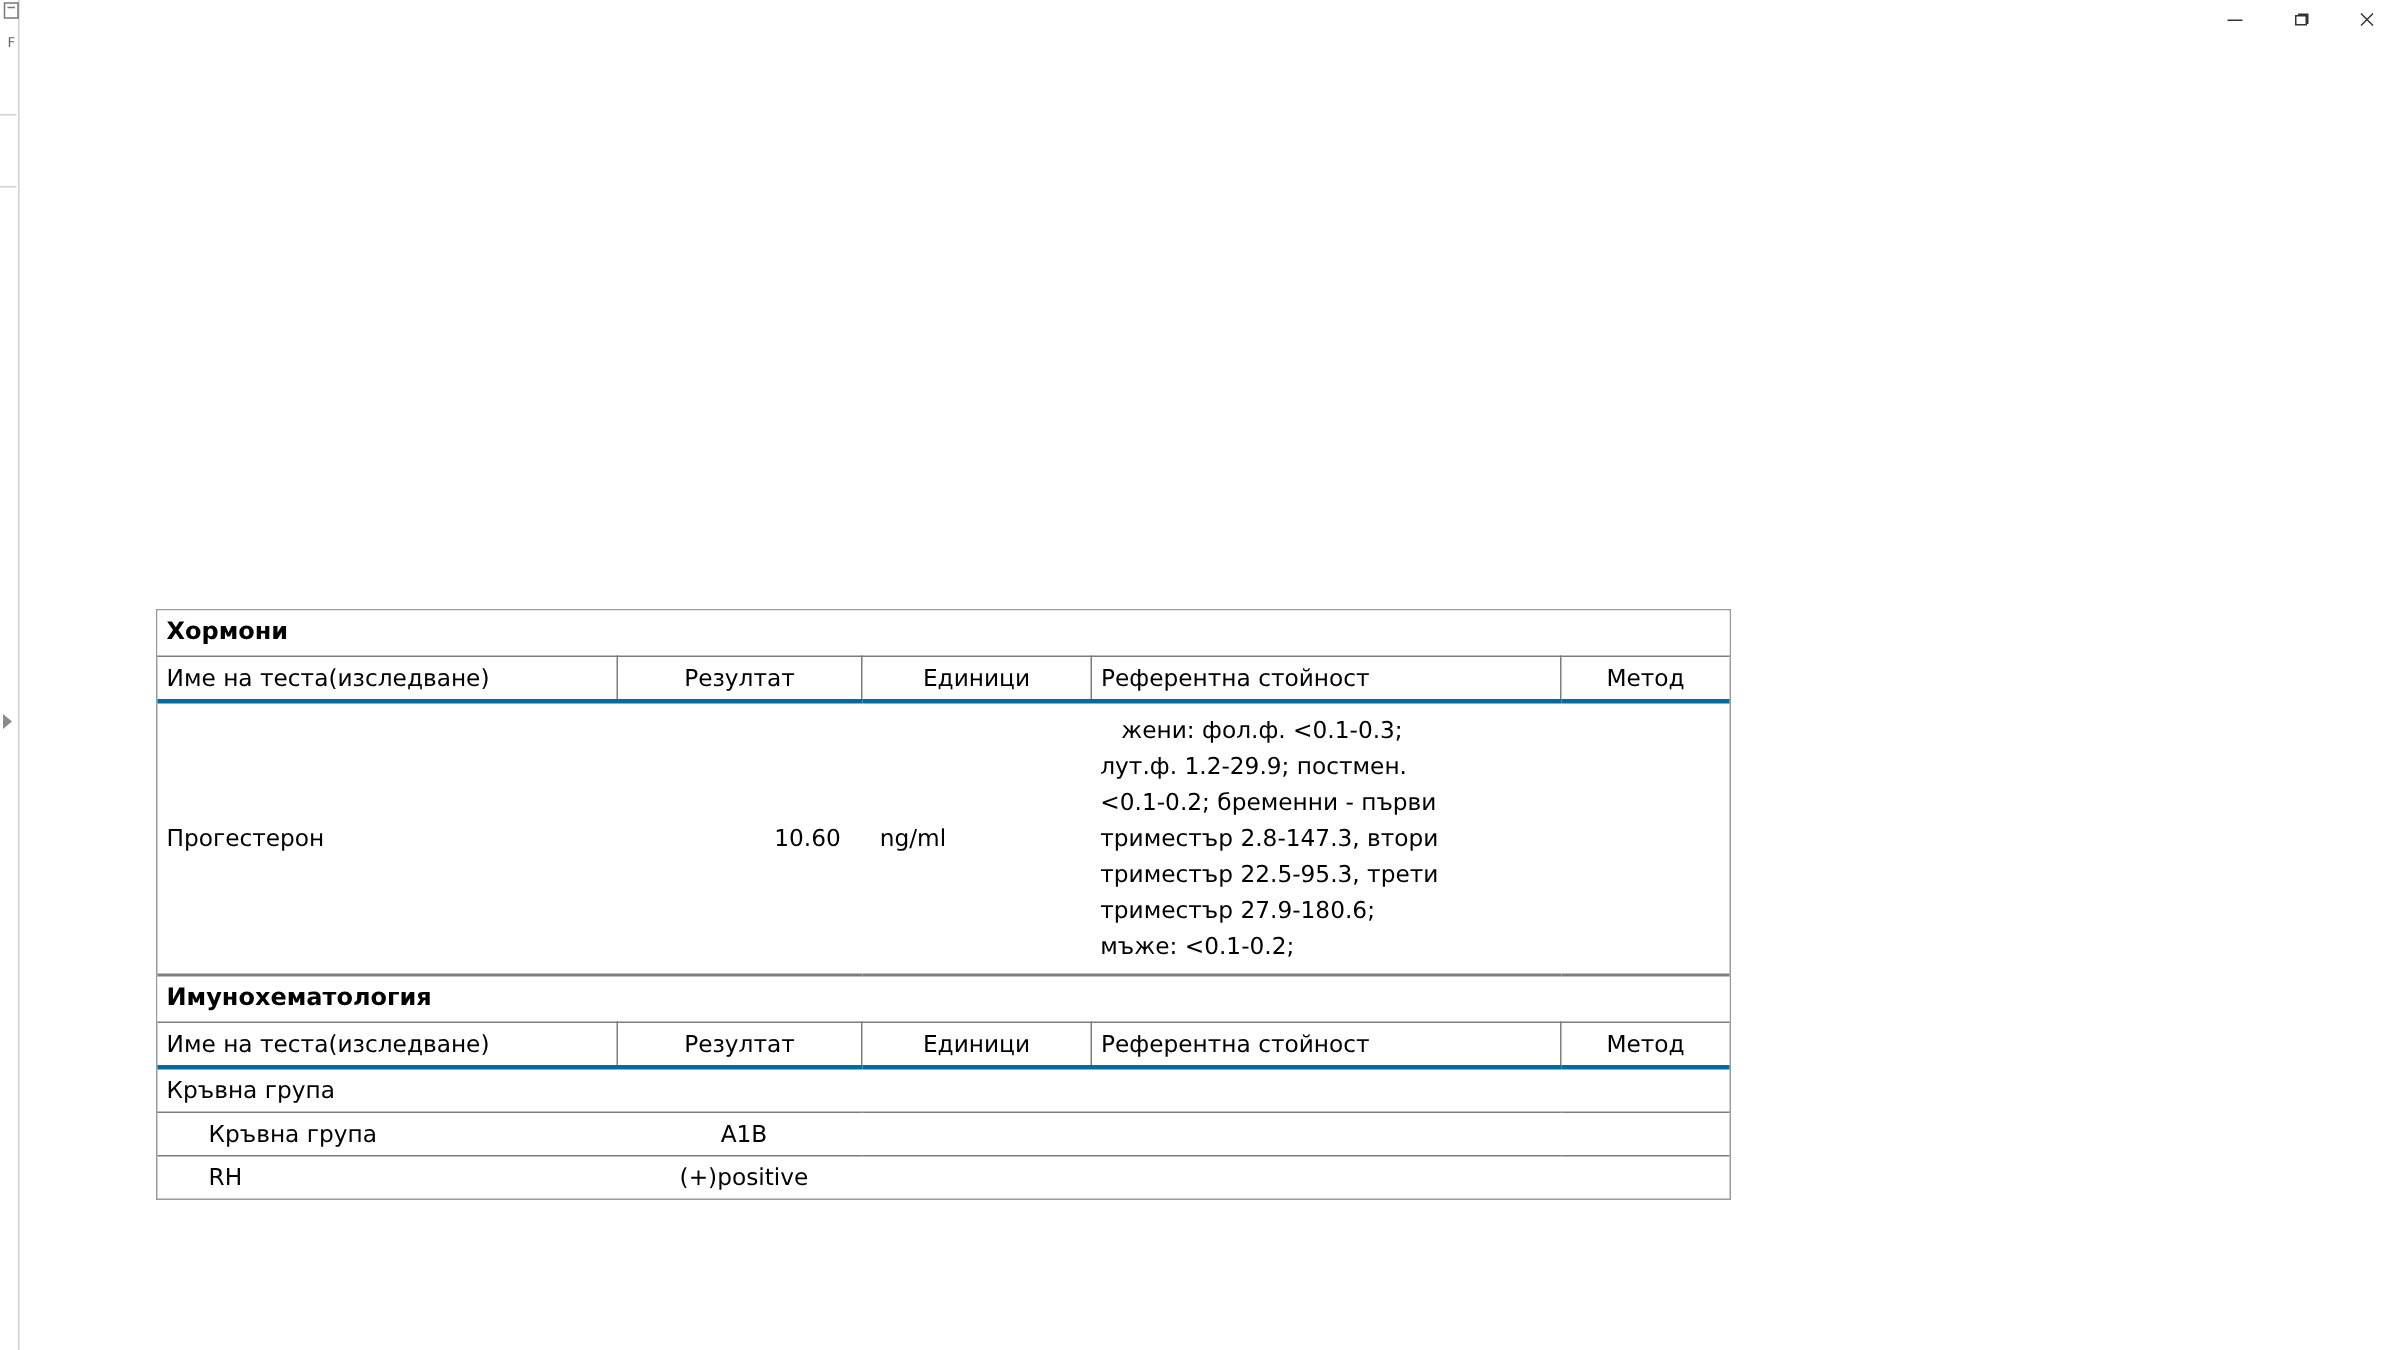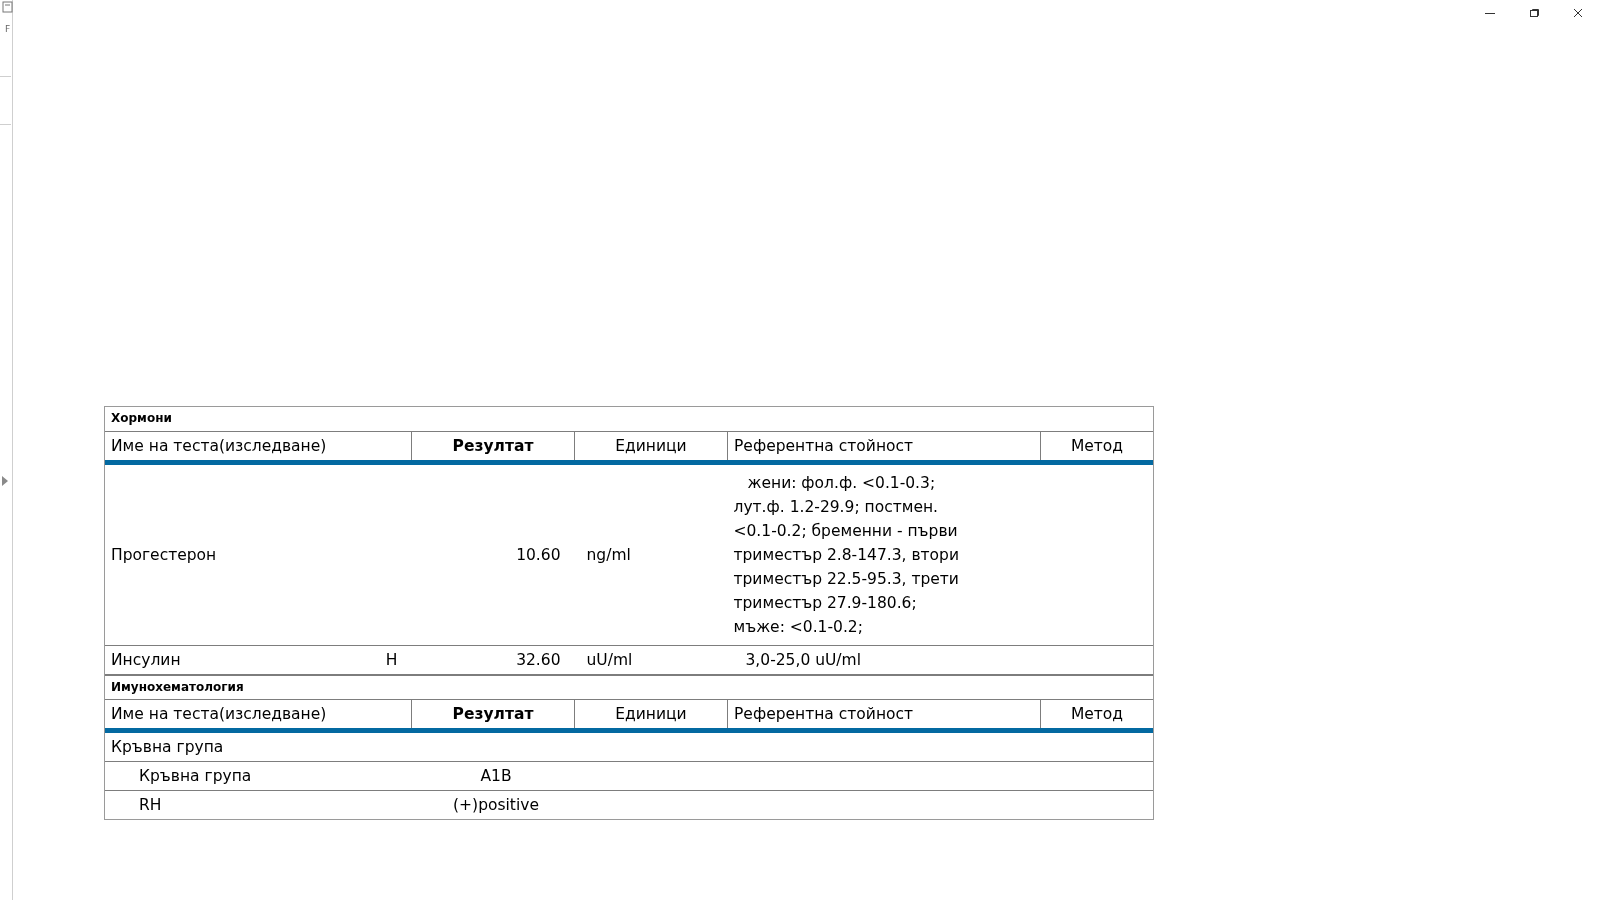--- a/index.html
+++ b/index.html
@@ -112,43 +112,42 @@
 
   table.report td {
     padding: 2px 6px;
     vertical-align: middle;
     line-height: 1.55;
   }
 
   
   tr.section-row td {
     font-weight: bold;
-    font-size: 12px;
+    font-size: 16px;
     padding: 2px 6px 3px 6px;
     border-bottom: 1px solid #7d7d7d;
     background: #ffffff;
   }
   tr.section-row.secondary td {
     border-top: 2px solid #7d7d7d;
     border-bottom: 1px solid #7d7d7d;
   }
 
   
   tr.colhead-row td {
-    border-bottom: 5px solid #0369a1;
+    border-bottom: 3px solid #0369a1;
     text-align: center;
     padding: 2px 6px;
   }
   tr.colhead-row td.c-name {
     text-align: left;
     border-right: 1px solid #7d7d7d;
   }
   tr.colhead-row td.c-res {
     border-right: 1px solid #7d7d7d;
-    font-weight: bold;
   }
   tr.colhead-row td.c-units {
     border-right: 1px solid #7d7d7d;
   }
   tr.colhead-row td.c-ref {
     text-align: left;
     border-right: 1px solid #7d7d7d;
   }
   tr.colhead-row td.c-method {
     text-align: center;
@@ -251,28 +250,20 @@
             <span>лут.ф. 1.2-29.9; постмен.</span><br>
             <span>&lt;0.1-0.2; бременни - първи</span><br>
             <span>триместър 2.8-147.3, втори</span><br>
             <span>триместър 22.5-95.3, трети</span><br>
             <span>триместър 27.9-180.6;</span><br>
             <span>мъже: &lt;0.1-0.2;</span>
           </td>
           <td class="c-method"></td>
         </tr>
 
-        <tr class="data-row">
-          <td class="c-name">Инсулин</td>
-          <td class="c-flag">H</td>
-          <td class="c-res">32.60</td>
-          <td class="c-units">uU/ml</td>
-          <td class="c-ref" style="padding-left:18px">3,0-25,0 uU/ml</td>
-          <td class="c-method"></td>
-        </tr>
 
         <tr class="section-row secondary">
           <td colspan="6">Имунохематология</td>
         </tr>
 
         <tr class="colhead-row">
           <td class="c-name" colspan="2">Име на теста(изследване)</td>
           <td class="c-res">Резултат</td>
           <td class="c-units">Единици</td>
           <td class="c-ref">Референтна стойност</td>

